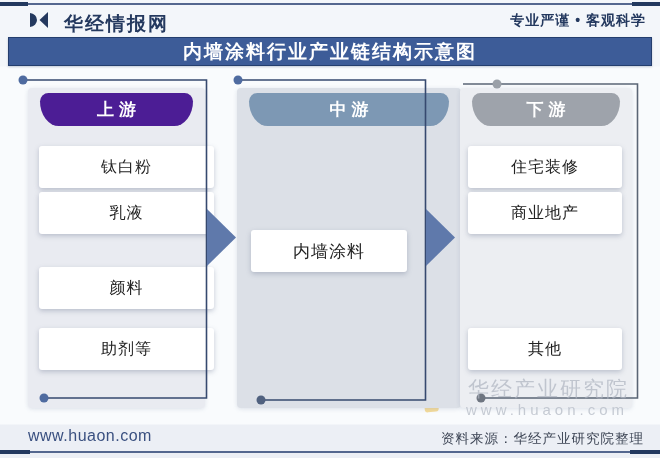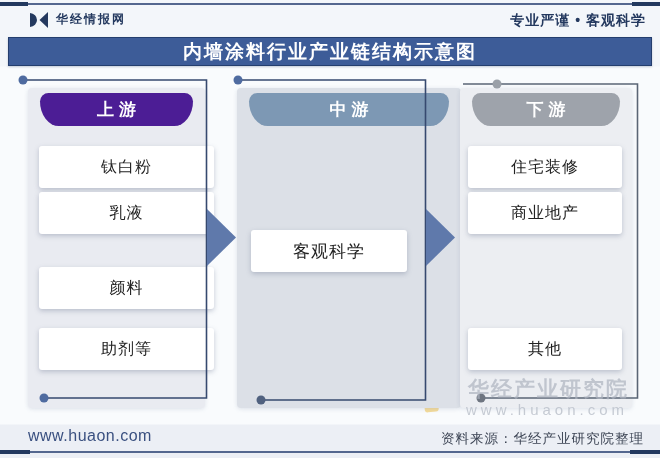--- a/index.html
+++ b/index.html
@@ -12,21 +12,21 @@
   .rule{position:absolute;background:#54678F;}
   .cap{position:absolute;background:#23395F;}
   .top-line{left:0;top:3px;width:660px;height:2px;}
   .cap-tl{left:0;top:2px;width:28px;height:4px;}
   .cap-tr{left:632px;top:2px;width:28px;height:4px;}
   .bot-line{left:0;top:451px;width:660px;height:2px;}
   .cap-bl{left:0;top:450px;width:30px;height:4px;}
   .cap-br{left:630px;top:450px;width:30px;height:4px;}
   
   .logo{position:absolute;left:29px;top:11px;width:20px;height:18px;}
-  .brand{position:absolute;left:56px;top:11px;font-size:12px;font-weight:bold;color:#24395F;letter-spacing:2px;}
+  .brand{position:absolute;left:64px;top:11px;font-size:19px;font-weight:bold;color:#24395F;letter-spacing:2px;}
   .tagline{position:absolute;right:14px;top:12px;font-size:14px;font-weight:bold;color:#24395F;letter-spacing:1px;}
   
   .title-bar{
     position:absolute;left:8px;top:37px;width:642px;height:27px;
     background:#3D5C98;border:1px solid #243E6E;
     color:#FFFFFF;font-size:19px;font-weight:bold;letter-spacing:2px;
     display:flex;align-items:center;justify-content:center;
     box-shadow:0 1px 2px rgba(40,60,100,.25);
   }
   
@@ -50,21 +50,21 @@
     position:absolute;height:42px;background:#FFFFFF;border-radius:3px;
     box-shadow:0 2px 5px rgba(96,108,138,.35);
     display:flex;align-items:center;justify-content:center;
     font-size:16px;color:#222;letter-spacing:1px;
   }
   .col1 .item{left:11px;width:175px;}
   .col3 .item{left:8px;width:154px;}
   .i0{top:58px}.i1{top:104px}.i2{top:179px}.i3{top:240px}
   .col2 .item{left:14px;width:156px;top:142px;font-size:17px;}
   
-  .wm-name{position:absolute;left:468px;top:375px;font-size:21px;font-weight:bold;
+  .wm-name{position:absolute;left:468px;top:375px;font-size:21px;font-weight:normal;
     color:#AEB4C0;opacity:.7;letter-spacing:2px;z-index:4;}
   .wm-site{position:absolute;left:466px;top:401px;font-size:15px;
     color:#B9BFC9;opacity:.8;letter-spacing:4px;z-index:4;}
   .wm-logo{position:absolute;left:422px;top:374px;width:30px;height:48px;opacity:.55;z-index:1;}
   
   .site{position:absolute;left:28px;top:427px;font-size:16px;color:#3A5080;letter-spacing:.5px;}
   .source{position:absolute;right:16px;top:430px;font-size:13.5px;color:#3C4454;letter-spacing:1px;}
 </style>
 </head>
 <body>
@@ -106,21 +106,21 @@
   <div class="col col1">
     <div class="col-hdr">上游</div>
     <div class="item i0">钛白粉</div>
     <div class="item i1">乳液</div>
     <div class="item i2">颜料</div>
     <div class="item i3">助剂等</div>
   </div>
 
   <div class="col col2">
     <div class="col-hdr">中游</div>
-    <div class="item">客观科学</div>
+    <div class="item">内墙涂料</div>
   </div>
 
   <div class="col col3">
     <div class="col-hdr">下游</div>
     <div class="item i0">住宅装修</div>
     <div class="item i1">商业地产</div>
     <div class="item i3">其他</div>
   </div>
 
   <span class="wm-logo">

